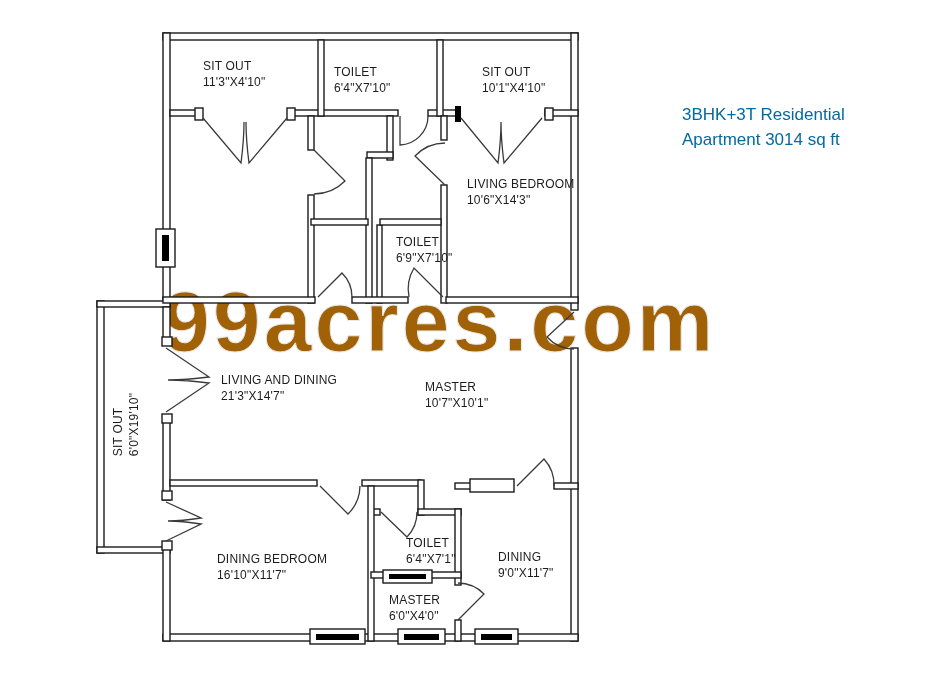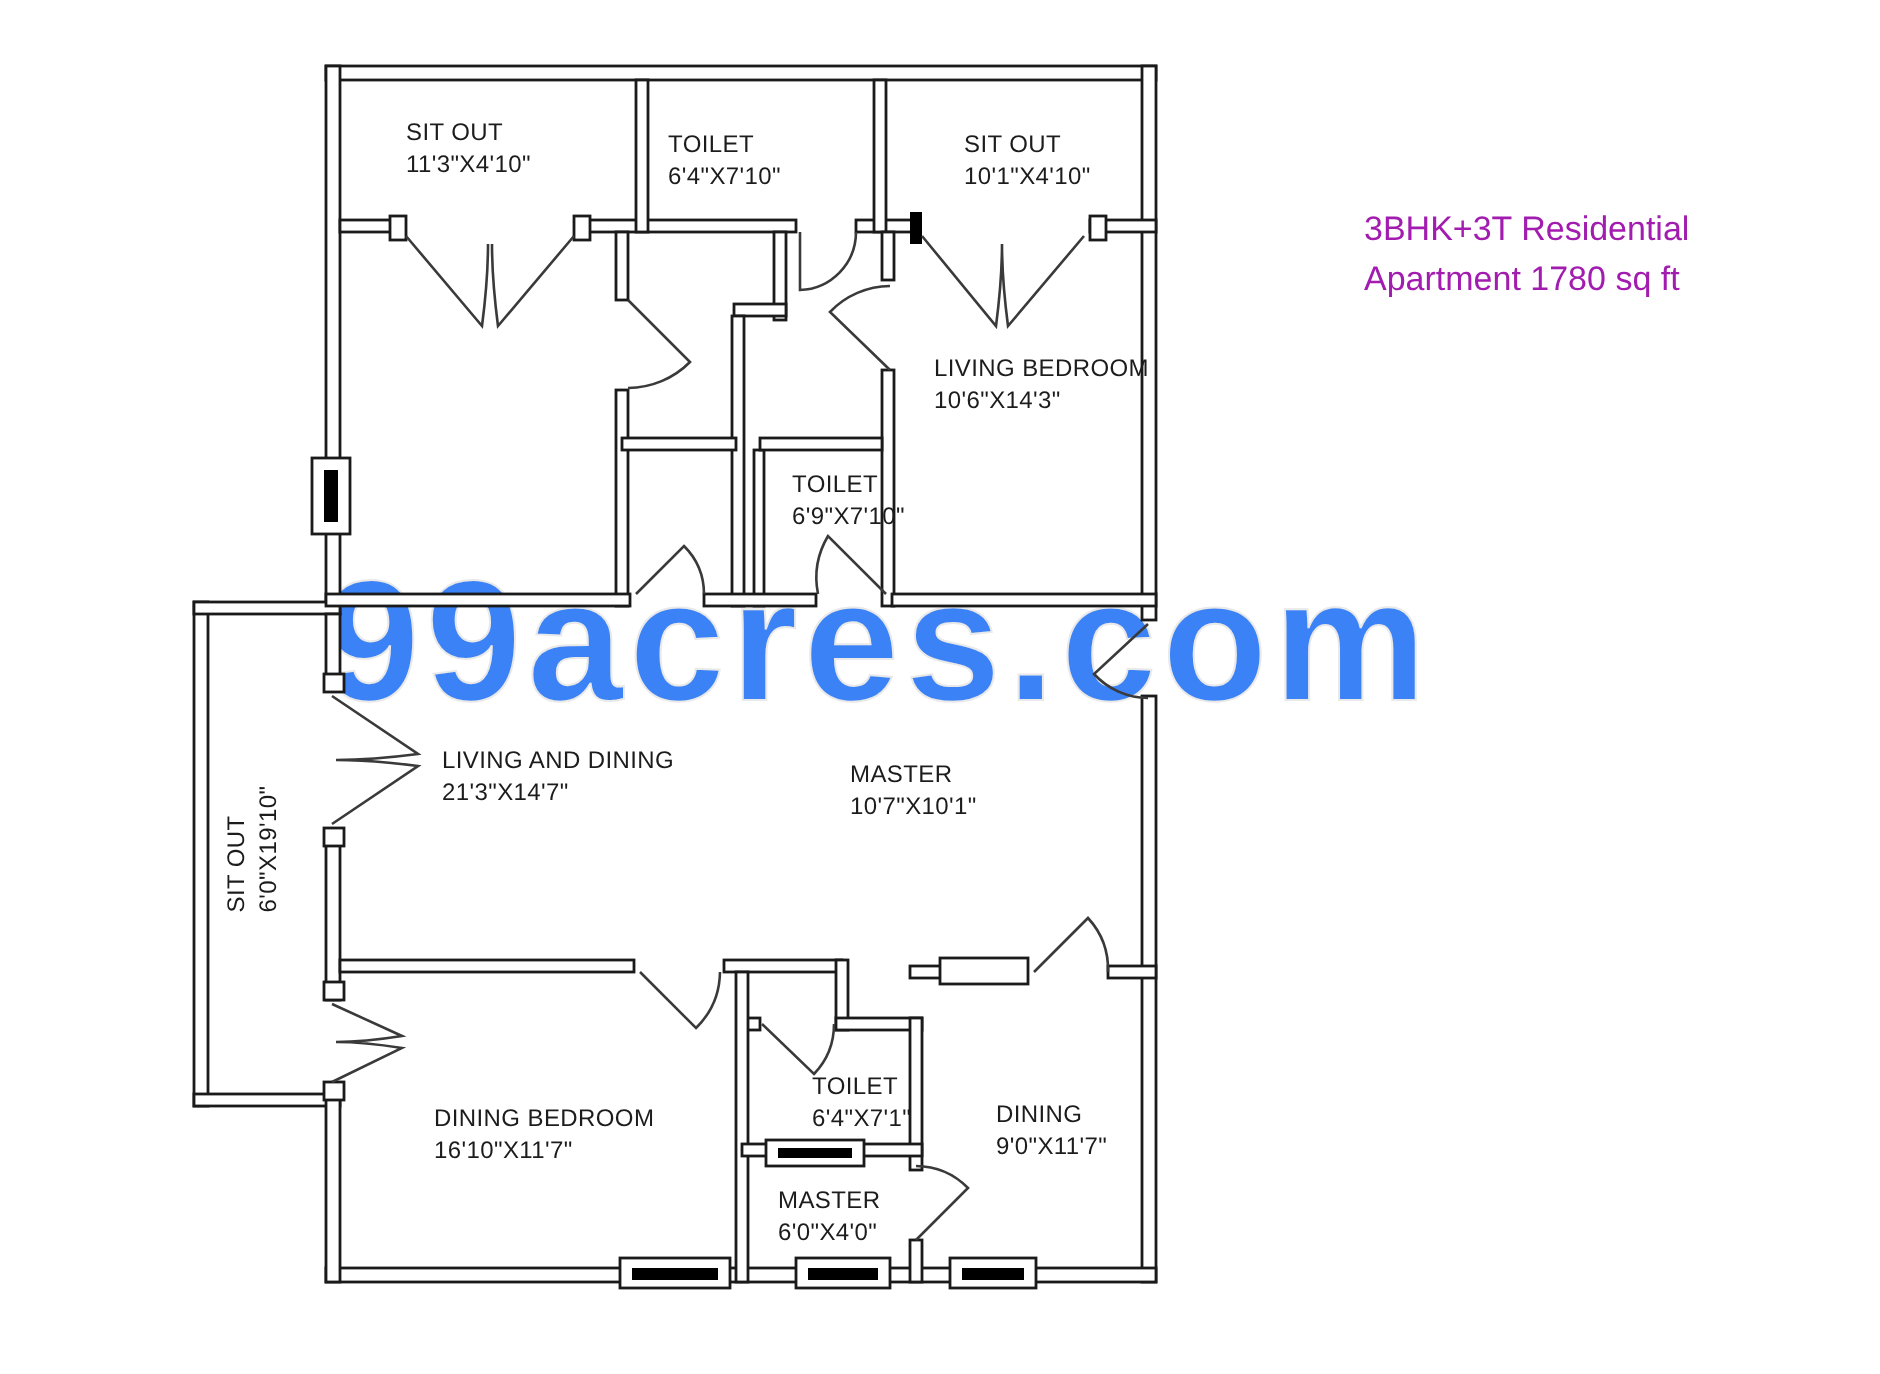--- a/index.html
+++ b/index.html
@@ -3,23 +3,23 @@
 <meta charset="utf-8">
 <style>
   html,body{margin:0;padding:0;background:#fff;}
   #page{position:relative;width:940px;height:687px;background:#ffffff;overflow:hidden;
         font-family:"Liberation Sans",sans-serif;}
   .lbl{position:absolute;font-size:12px;line-height:1.35;color:#1c1c1c;
        white-space:nowrap;letter-spacing:.2px;}
   .lbl span{display:block;}
   .rot{transform:rotate(-90deg);transform-origin:center center;text-align:left;}
   #title{position:absolute;left:682px;top:103px;font-size:17px;line-height:1.45;
-         color:#a21caf;white-space:nowrap;}
+         color:#0369a1;white-space:nowrap;}
   #wm{position:absolute;left:162px;top:272px;font-size:86px;font-weight:bold;
-      color:#3b82f6;letter-spacing:3px;-webkit-text-stroke:1px #e9e9e9;
+      color:#a16207;letter-spacing:3px;-webkit-text-stroke:1px #e9e9e9;
       white-space:nowrap;user-select:none;}
   svg{position:absolute;left:0;top:0;}
   .wall{fill:#ffffff;stroke:#1a1a1a;stroke-width:1.4;}
   .door{fill:none;stroke:#3a3a3a;stroke-width:1.3;}
   .winframe{fill:#ffffff;stroke:#1a1a1a;stroke-width:1.4;}
   .winbar{fill:#000000;stroke:none;}
   .solid{fill:#000000;stroke:none;}
 </style>
 </head>
 <body>
@@ -185,16 +185,16 @@
     <span>MASTER</span>
     <span>6'0"X4'0"</span>
   </div>
   <div class="lbl" style="left:498px;top:549px">
     <span>DINING</span>
     <span>9'0"X11'7"</span>
   </div>
 
   <div id="title">
     <span style="display:block">3BHK+3T Residential</span>
-    <span style="display:block">Apartment 1780 sq ft</span>
+    <span style="display:block">Apartment 3014 sq ft</span>
   </div>
 
 </div>
 
 </body></html>

